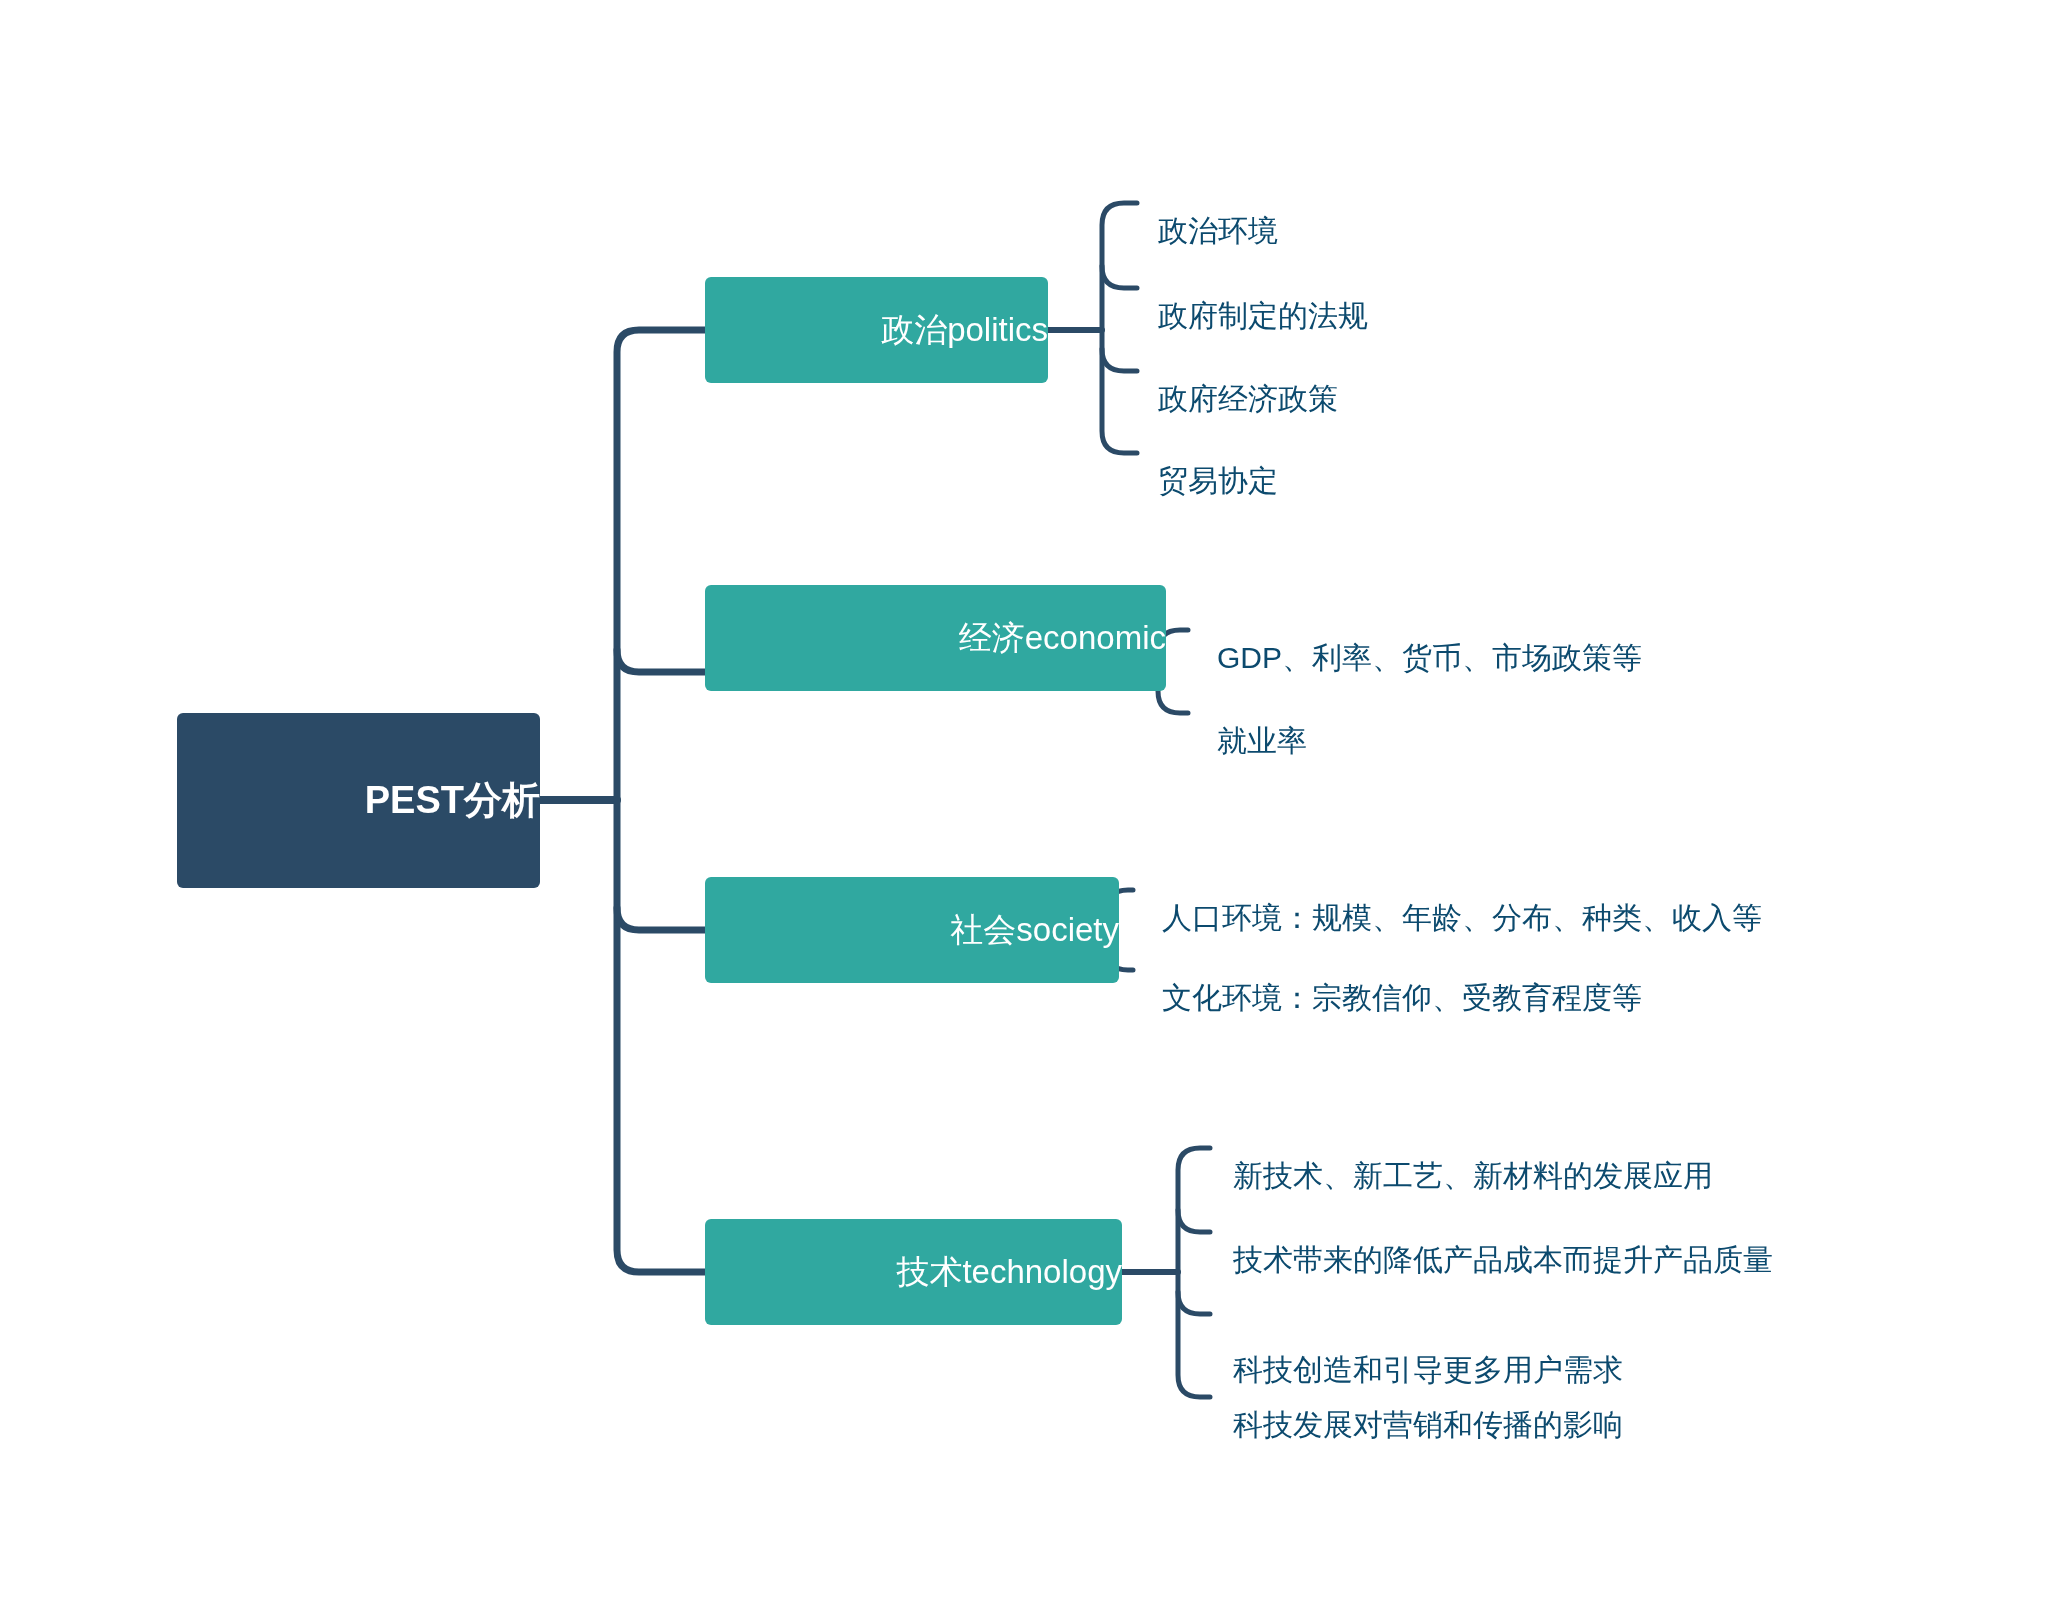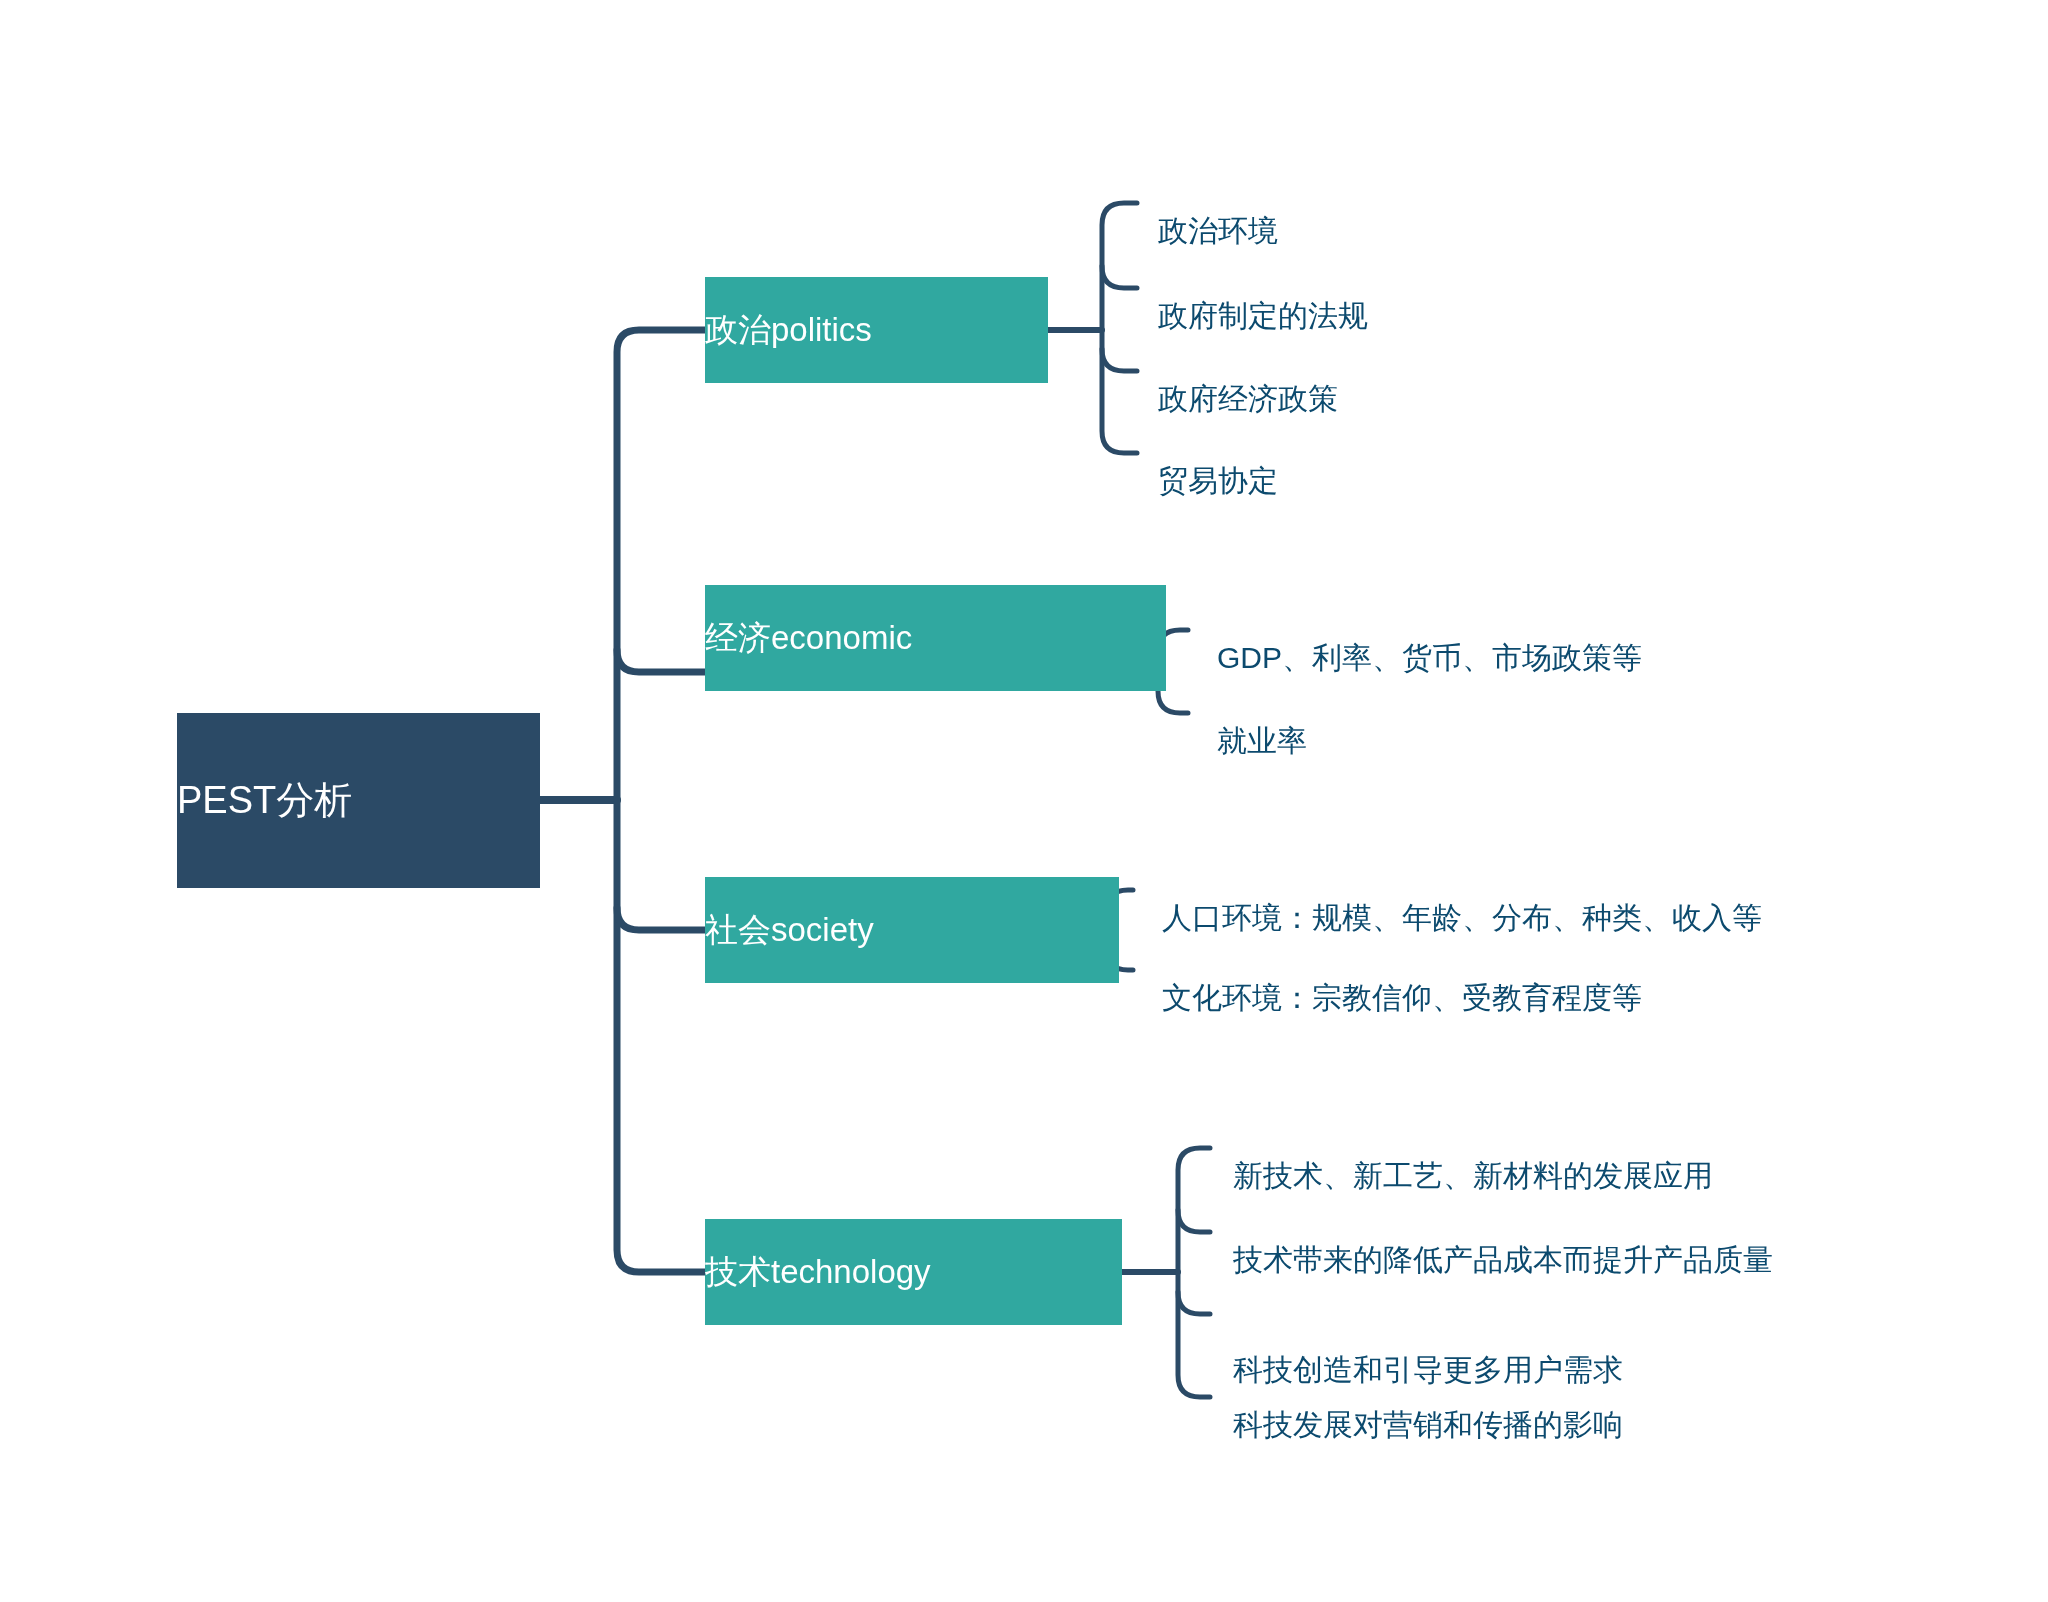--- a/index.html
+++ b/index.html
@@ -11,29 +11,31 @@
     font-family:"Liberation Sans","DejaVu Sans",sans-serif;
   }
   .wires{position:absolute;left:0;top:0;width:2048px;height:1602px;}
   .wires path{fill:none;stroke:#2b4a66;stroke-linecap:round;}
   .wire-main{stroke-width:8px;}
   .wire-spine{stroke-width:7px;}
   .wire-feed{stroke-width:6px;}
   .wire-leaf{stroke-width:5px;}
   .node-box{
     position:absolute;
-    display:flex;align-items:center;justify-content:flex-start;
+    display:flex;align-items:center;justify-content:flex-end;
     color:#ffffff;
     box-sizing:border-box;
     cursor:default;
+    border-radius:6px;
   }
   .root-box{
     left:177px;top:713px;width:363px;height:175px;
     background:#2b4a66;
     font-size:38px;
+    font-weight:bold;
   }
   .branch-box{
     background:#30a8a0;
     font-size:33px;
     height:106px;
   }
   .branch-politics{left:705px;top:277px;width:343px;}
   .branch-economic{left:705px;top:585px;width:461px;}
   .branch-society{left:705px;top:877px;width:414px;}
   .branch-technology{left:705px;top:1219px;width:417px;}

